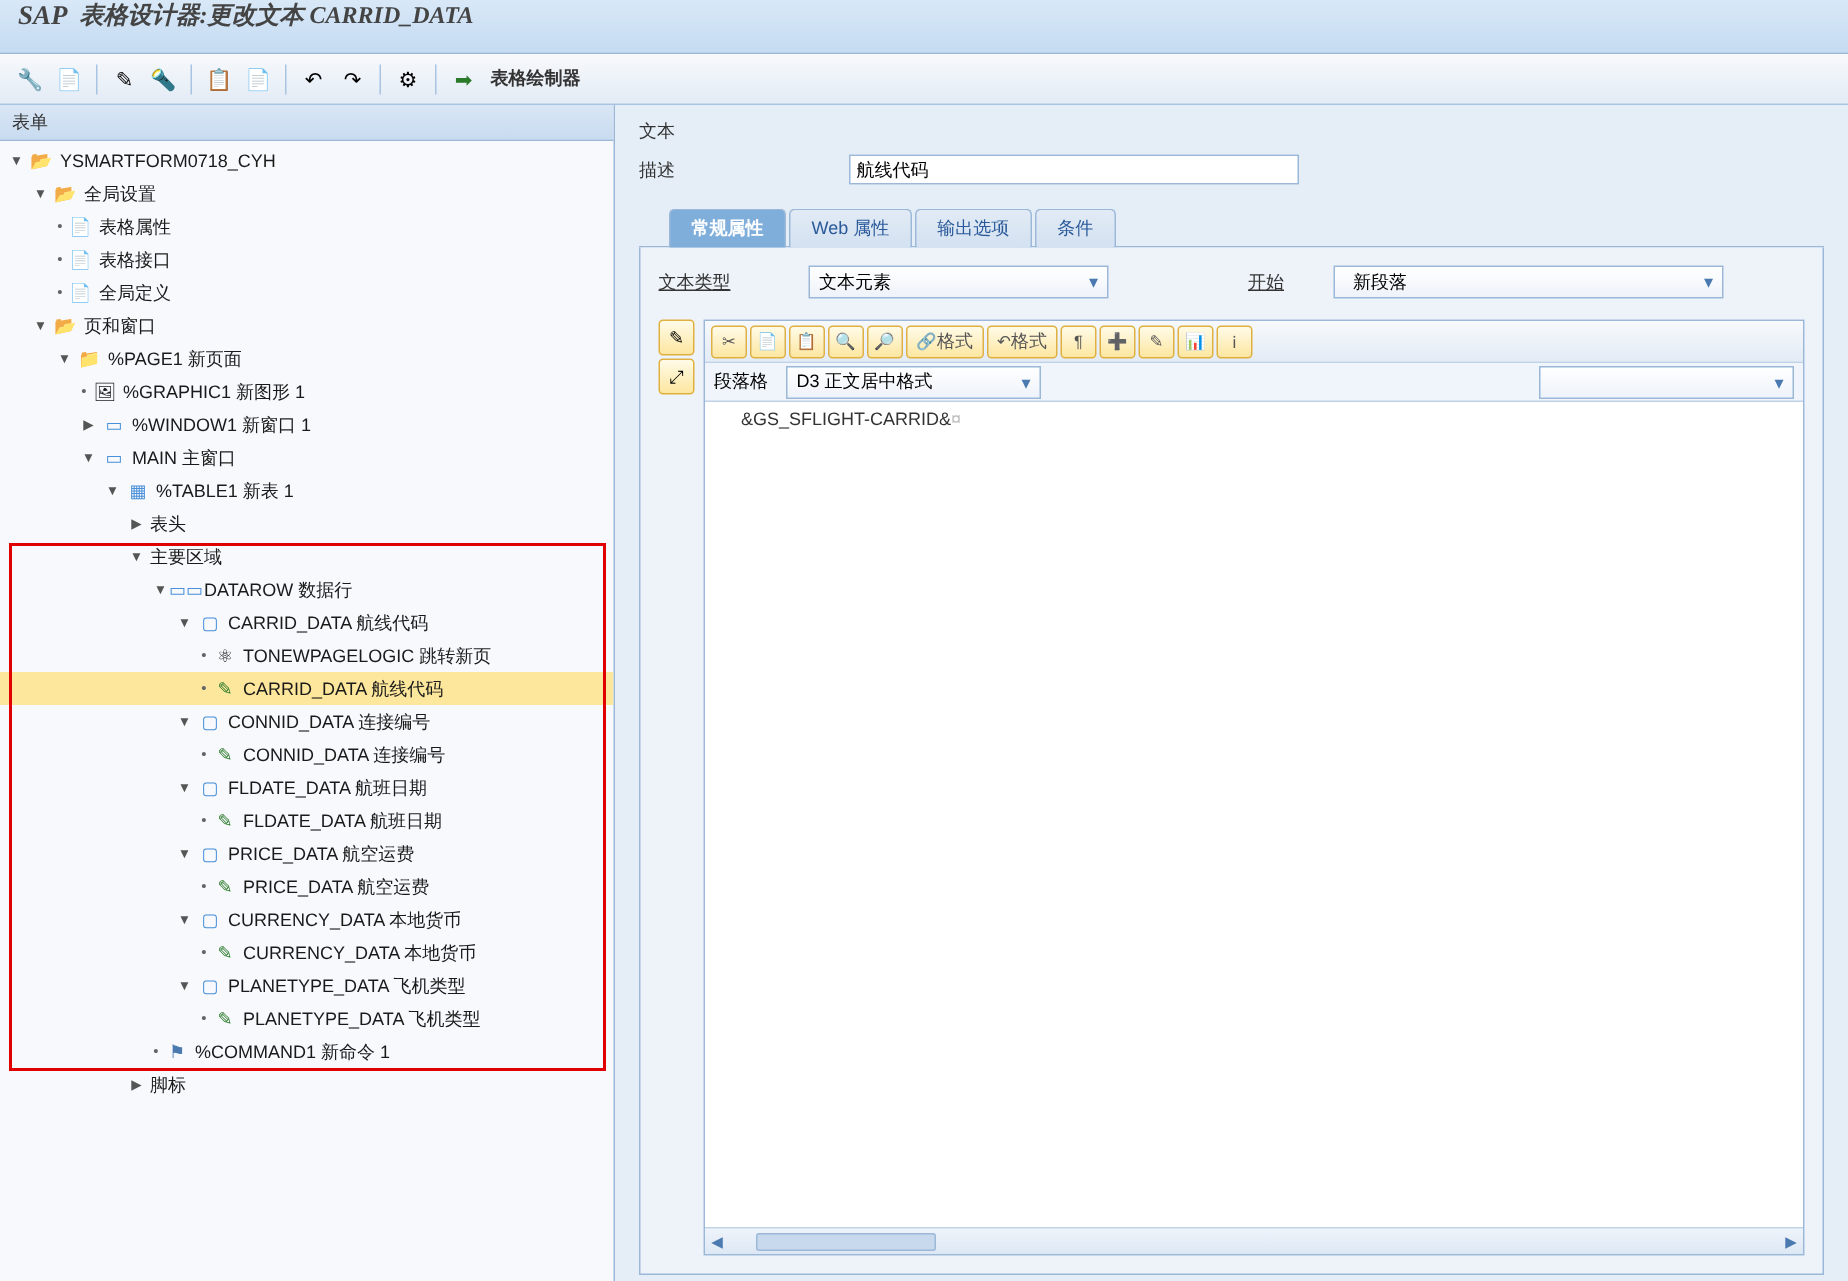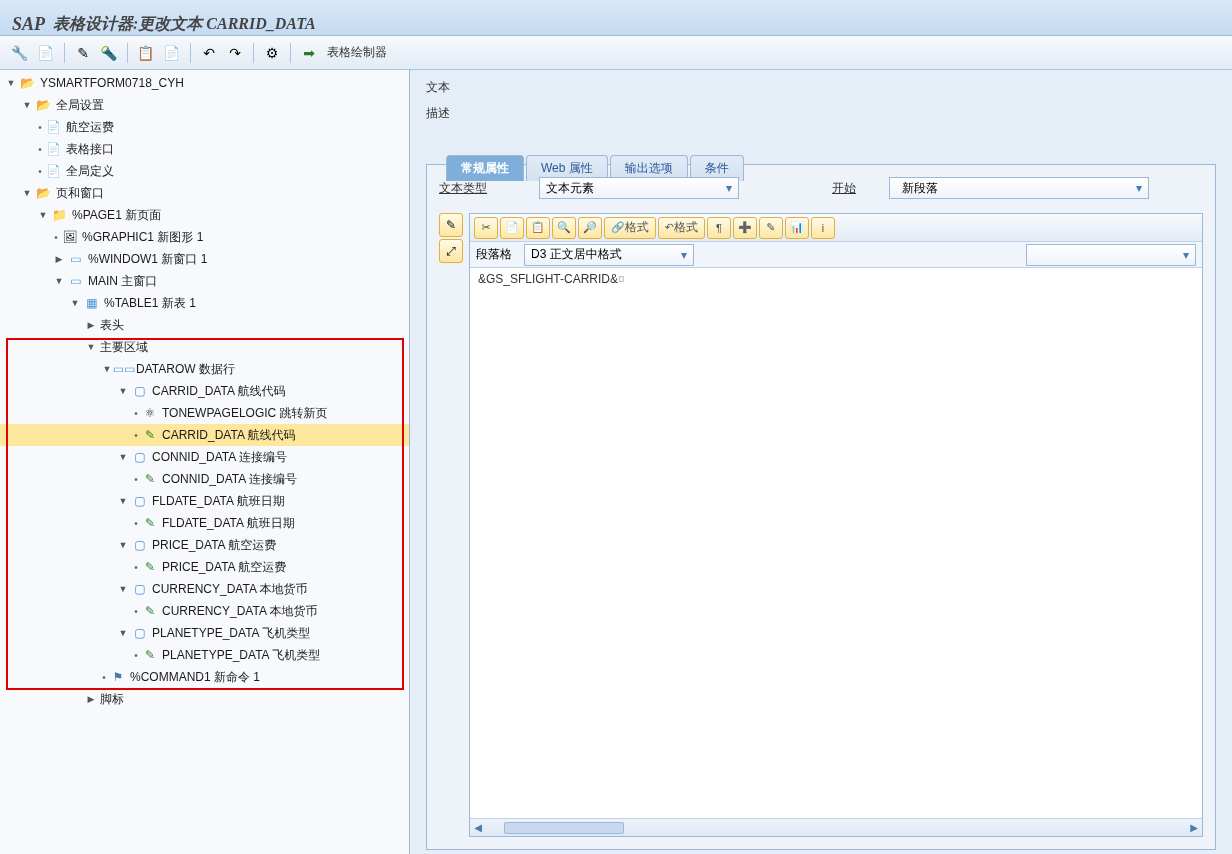--- a/index.html
+++ b/index.html
@@ -1,27 +1,27 @@
 <!DOCTYPE html>
 <html><head>
 <meta charset="utf-8">
 <style>
 * { box-sizing: border-box; margin: 0; padding: 0; font-family: Arial, "Microsoft YaHei", sans-serif; font-size: 12px; }
 body { background: #f2f2f2; width: 1232px; height: 854px; overflow: hidden; }
 
 
-.title-bar { background: linear-gradient(to bottom, #d8e8f7, #c5dbf2); height: 36px; display: flex; align-items: flex-end; padding: 0 12px; border-bottom: 1px solid #9bb8d9; }
+.title-bar { background: linear-gradient(to bottom, #d8e8f7, #c5dbf2); height: 36px; display: flex; align-items: flex-start; padding: 0 12px; border-bottom: 1px solid #9bb8d9; }
 .title-bar .sap-logo { font-size: 18px; font-weight: bold; font-style: italic; color: #444; margin-right: 8px; font-family: Georgia, serif; }
 .title-bar .title-text { font-size: 16px; font-style: italic; font-weight: bold; color: #444; font-family: Georgia, serif; }
 
 
 .main-toolbar { background: linear-gradient(to bottom, #f7f9fc, #e3ebf5); height: 34px; display: flex; align-items: center; padding: 0 8px; border-bottom: 1px solid #a9c4e3; gap: 2px; }
 .toolbar-btn { width: 24px; height: 24px; display: inline-flex; align-items: center; justify-content: center; border: 1px solid transparent; border-radius: 2px; cursor: pointer; font-size: 14px; }
 .toolbar-sep { width: 1px; height: 20px; background: #a9c4e3; margin: 0 4px; }
-.toolbar-label { margin-left: 4px; color: #333; }
+.toolbar-label { margin-left: 4px; color: #333; font-weight: bold; }
 
 
 .content { display: flex; height: calc(854px - 36px - 34px); }
 .left-panel { width: 410px; background: #f7f9fc; border-right: 1px solid #9bb8d9; display: flex; flex-direction: column; }
 .right-panel { flex: 1; background: #e5edf7; display: flex; flex-direction: column; padding: 4px; }
 
 
 .tree-header { background: linear-gradient(to bottom, #d9e6f5, #c8dbf0); height: 24px; display: flex; align-items: center; padding: 0 8px; border-bottom: 1px solid #9bb8d9; color: #333; font-weight: normal; }
 
 
@@ -53,21 +53,21 @@
 .ico-cell { color: #4a90d9; font-size: 10px; }
 .ico-cmd { color: #4a7ab0; }
 
 
 .field-row { display: flex; align-items: center; height: 26px; padding: 2px 12px; }
 .field-label { width: 140px; color: #333; }
 .field-input { width: 300px; height: 20px; border: 1px solid #9bb8d9; background: #fff; padding: 0 4px; font-family: "Courier New", monospace; }
 
 
 .tab-strip { display: flex; margin: 12px 12px 0 12px; border-bottom: 1px solid #9bb8d9; gap: 2px; padding-left: 20px; }
-.tab { padding: 4px 14px; background: linear-gradient(to bottom, #e2ebf5, #d3e1f1); border: 1px solid #9bb8d9; border-bottom: none; border-radius: 4px 4px 0 0; cursor: pointer; color: #2a5a9a; position: relative; top: 17px; }
+.tab { padding: 4px 14px; background: linear-gradient(to bottom, #e2ebf5, #d3e1f1); border: 1px solid #9bb8d9; border-bottom: none; border-radius: 4px 4px 0 0; cursor: pointer; color: #2a5a9a; position: relative; top: 1px; }
 .tab.active { background: #7faedb; color: #fff; font-weight: bold; }
 
 .tab-content { background: #eef3fa; border: 1px solid #9bb8d9; border-top: none; margin: 0 12px; padding: 12px; flex: 1; display: flex; flex-direction: column; }
 
 .dropdown-row { display: flex; align-items: center; gap: 20px; margin-bottom: 14px; }
 .dropdown-label { color: #333; width: 80px; text-decoration: underline; }
 .dropdown { height: 22px; border: 1px solid #9bb8d9; background: linear-gradient(to bottom,#fff,#eef3fa); padding: 0 22px 0 6px; min-width: 180px; position: relative; cursor: pointer; display: inline-flex; align-items: center; }
 .dropdown::after { content: "▾"; position: absolute; right: 6px; color: #4a7ab0; }
 
 
@@ -75,21 +75,21 @@
 .editor-side { width: 26px; display: flex; flex-direction: column; gap: 2px; }
 .editor-side-btn { width: 24px; height: 24px; border: 1px solid #e0b040; background: linear-gradient(to bottom,#fffbe8,#fde6a0); border-radius: 3px; display: flex; align-items: center; justify-content: center; cursor: pointer; font-size: 12px; }
 .editor-main { flex: 1; display: flex; flex-direction: column; border: 1px solid #9bb8d9; background: #fff; }
 
 .editor-toolbar { height: 28px; background: linear-gradient(to bottom,#f7f9fc,#e3ebf5); border-bottom: 1px solid #c0d2e8; display: flex; align-items: center; padding: 0 4px; gap: 2px; }
 .et-btn { width: 24px; height: 22px; border: 1px solid #e0b040; background: linear-gradient(to bottom,#fffbe8,#fde6a0); border-radius: 3px; display: inline-flex; align-items: center; justify-content: center; cursor: pointer; font-size: 11px; color: #555; }
 .et-btn.wide { width: auto; padding: 0 6px; }
 
 .editor-subbar { height: 26px; background: #f0f5fb; border-bottom: 1px solid #c0d2e8; display: flex; align-items: center; padding: 0 6px; gap: 12px; }
 
-.editor-body { flex: 1; padding: 4px 8px; font-family: "Courier New", monospace; color: #333; background: #fff; position: relative; }
+.editor-body { flex: 1; padding: 4px 24px; font-family: "Courier New", monospace; color: #333; background: #fff; position: relative; }
 .editor-body .placeholder-char { color: #bbb; }
 
 .editor-scroll-h { height: 18px; background: linear-gradient(to bottom,#eef3fa,#dde8f5); border-top: 1px solid #c0d2e8; display: flex; align-items: center; }
 .editor-scroll-h .thumb { width: 120px; height: 12px; background: #c9d9ed; border: 1px solid #9bb8d9; border-radius: 2px; margin-left: 18px; }
 .scroll-arrow { width: 16px; height: 16px; display: inline-flex; align-items: center; justify-content: center; color: #4a7ab0; cursor: pointer; font-size: 10px; }
 </style>
 </head>
 <body>
 
 <div class="title-bar">
@@ -112,37 +112,38 @@
   <span class="toolbar-sep"></span>
   <span class="toolbar-btn">⚙</span>
   <span class="toolbar-sep"></span>
   <span class="toolbar-btn" style="color:#2a7a2a;">➡</span>
   <span class="toolbar-label">表格绘制器</span>
 </div>
 
 <div class="content">
 
   <div class="left-panel">
+    <div class="tree-header">表单</div>
     <div class="tree" id="tree">
 
       <div class="highlight-box" style="left:6px; top:268px; width:398px; height:352px;"></div>
     <div class="tree-row indent-0">
           <span class="expander">▼</span>
           <span class="icon ico-folder-open">📂</span>
           <span>YSMARTFORM0718_CYH</span>
         </div>
         <div class="tree-row indent-1">
           <span class="expander">▼</span>
           <span class="icon ico-folder-open">📂</span>
           <span>全局设置</span>
         </div>
         <div class="tree-row indent-2">
           <span class="bullet">•</span>
           <span class="icon ico-page">📄</span>
-          <span>航空运费</span>
+          <span>表格属性</span>
         </div>
         <div class="tree-row indent-2">
           <span class="bullet">•</span>
           <span class="icon ico-page">📄</span>
           <span>表格接口</span>
         </div>
         <div class="tree-row indent-2">
           <span class="bullet">•</span>
           <span class="icon ico-page">📄</span>
           <span>全局定义</span>
@@ -266,20 +267,21 @@
         </div>
       </div>
   </div>
 
   <div class="right-panel">
     <div class="field-row">
       <span class="field-label">文本</span>
     </div>
     <div class="field-row">
       <span class="field-label">描述</span>
+      <input class="field-input" value="航线代码" style="">
     </div>
 
     <div class="tab-strip">
       <div class="tab active">常规属性</div>
       <div class="tab">Web 属性</div>
       <div class="tab">输出选项</div>
       <div class="tab">条件</div>
     </div>
 
     <div class="tab-content">

